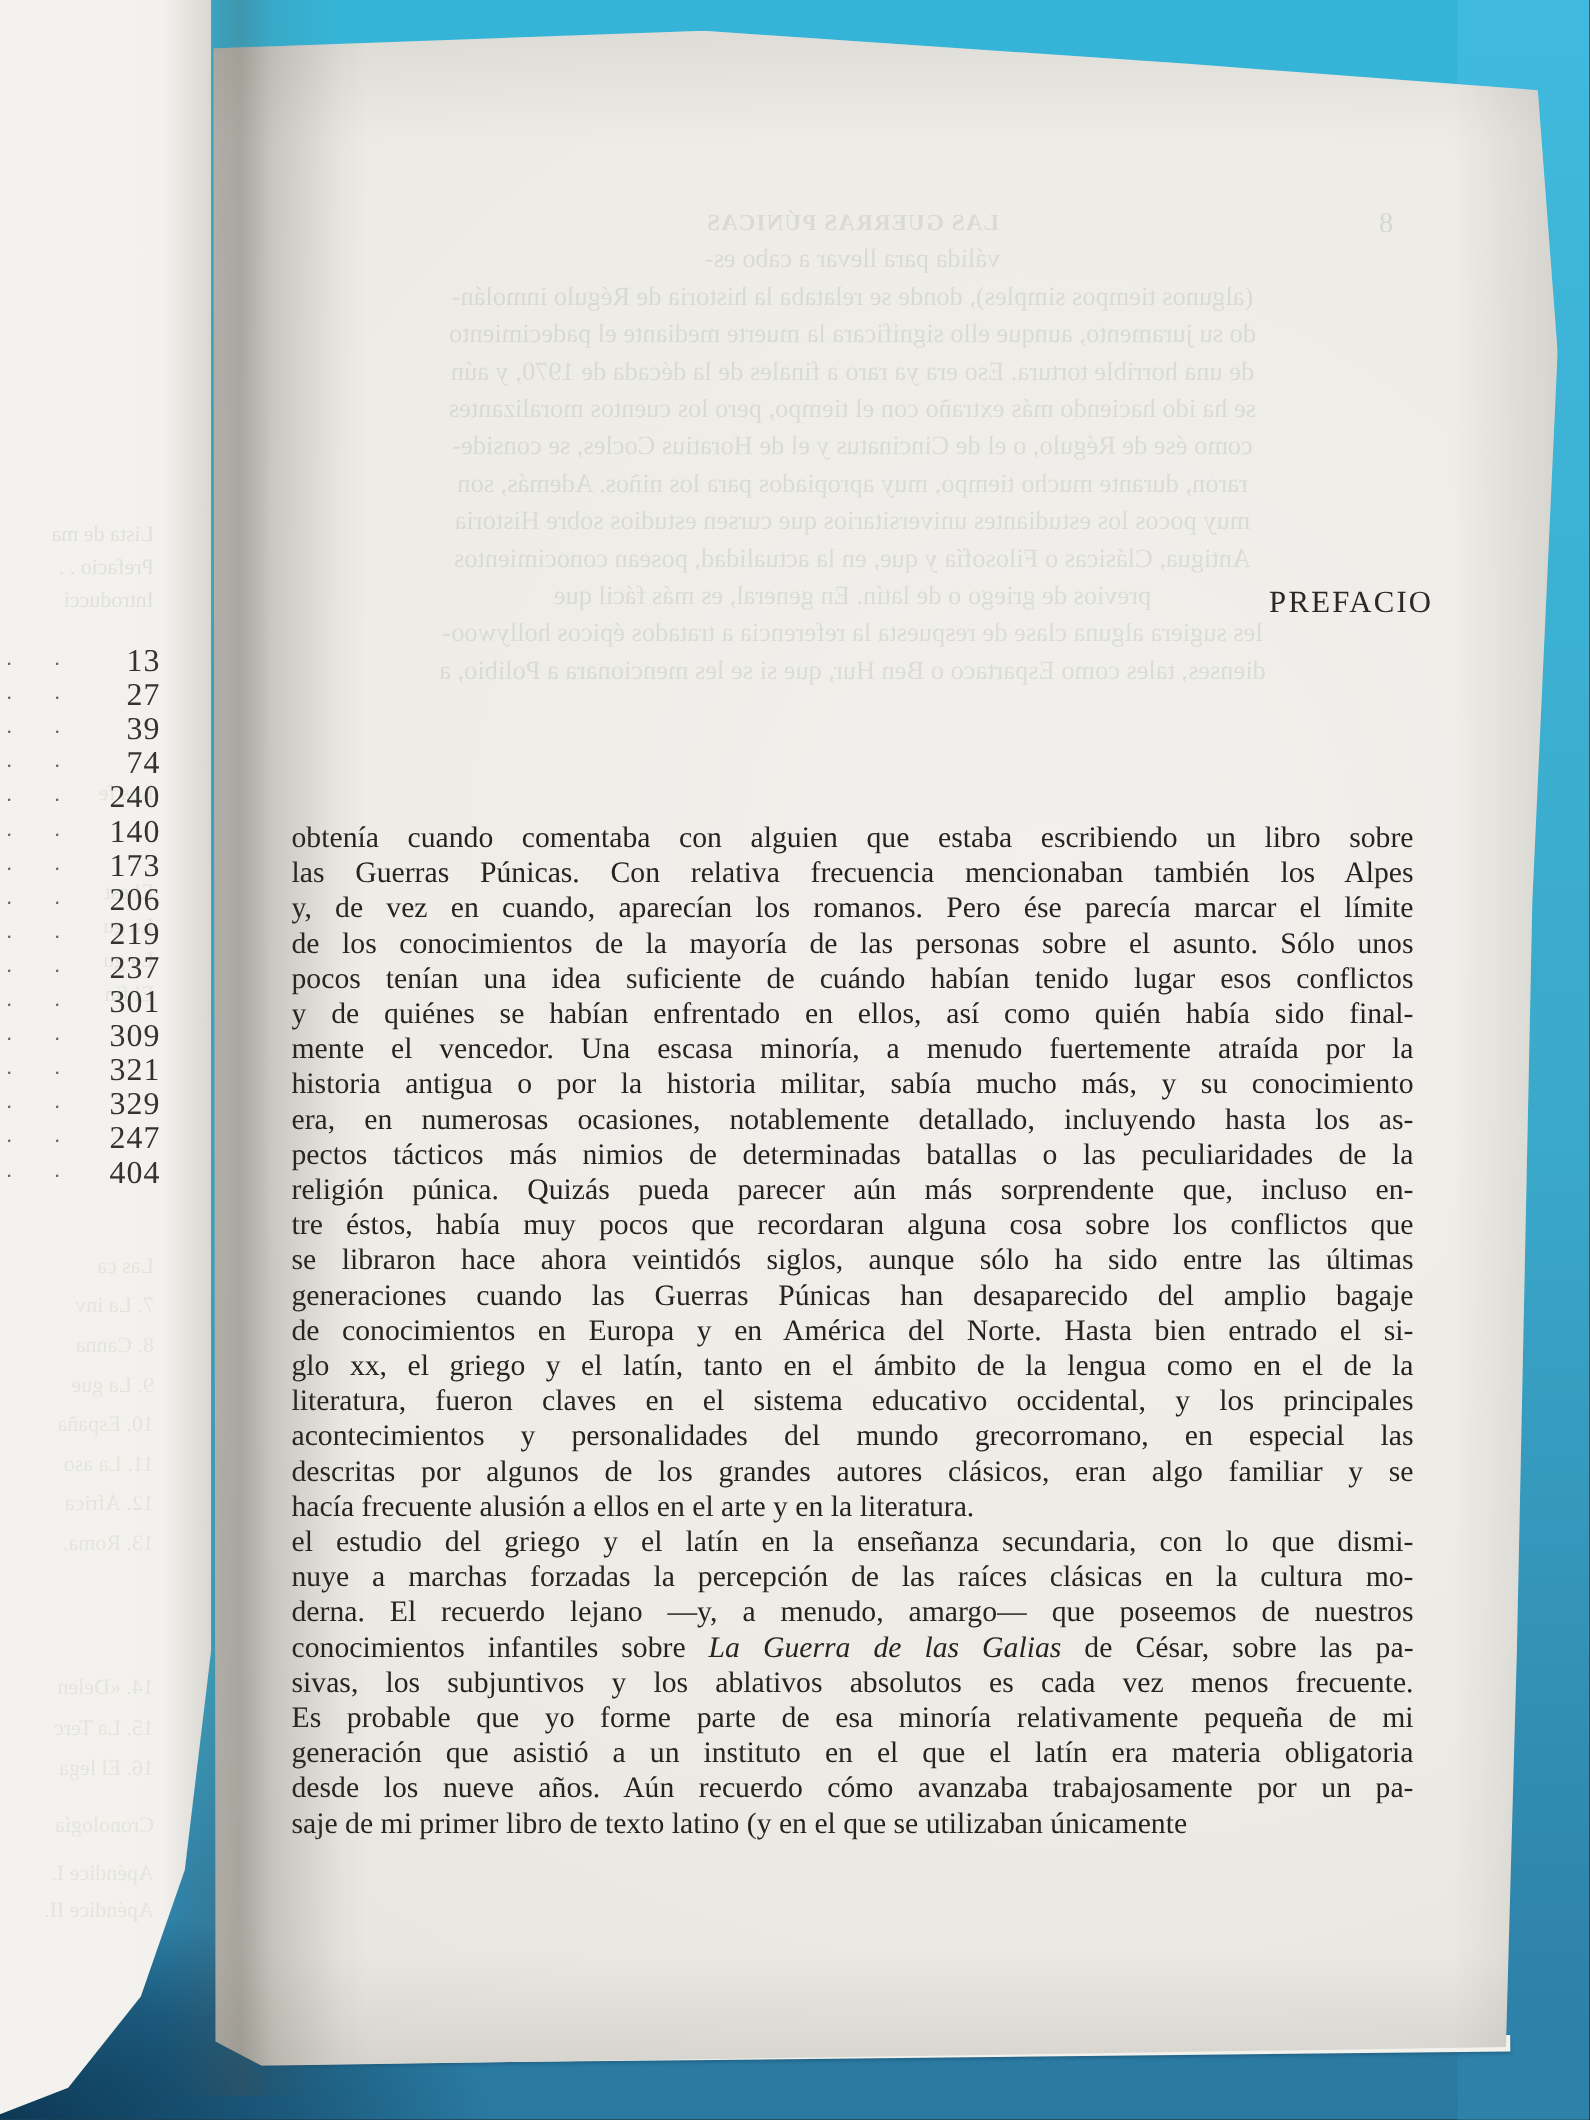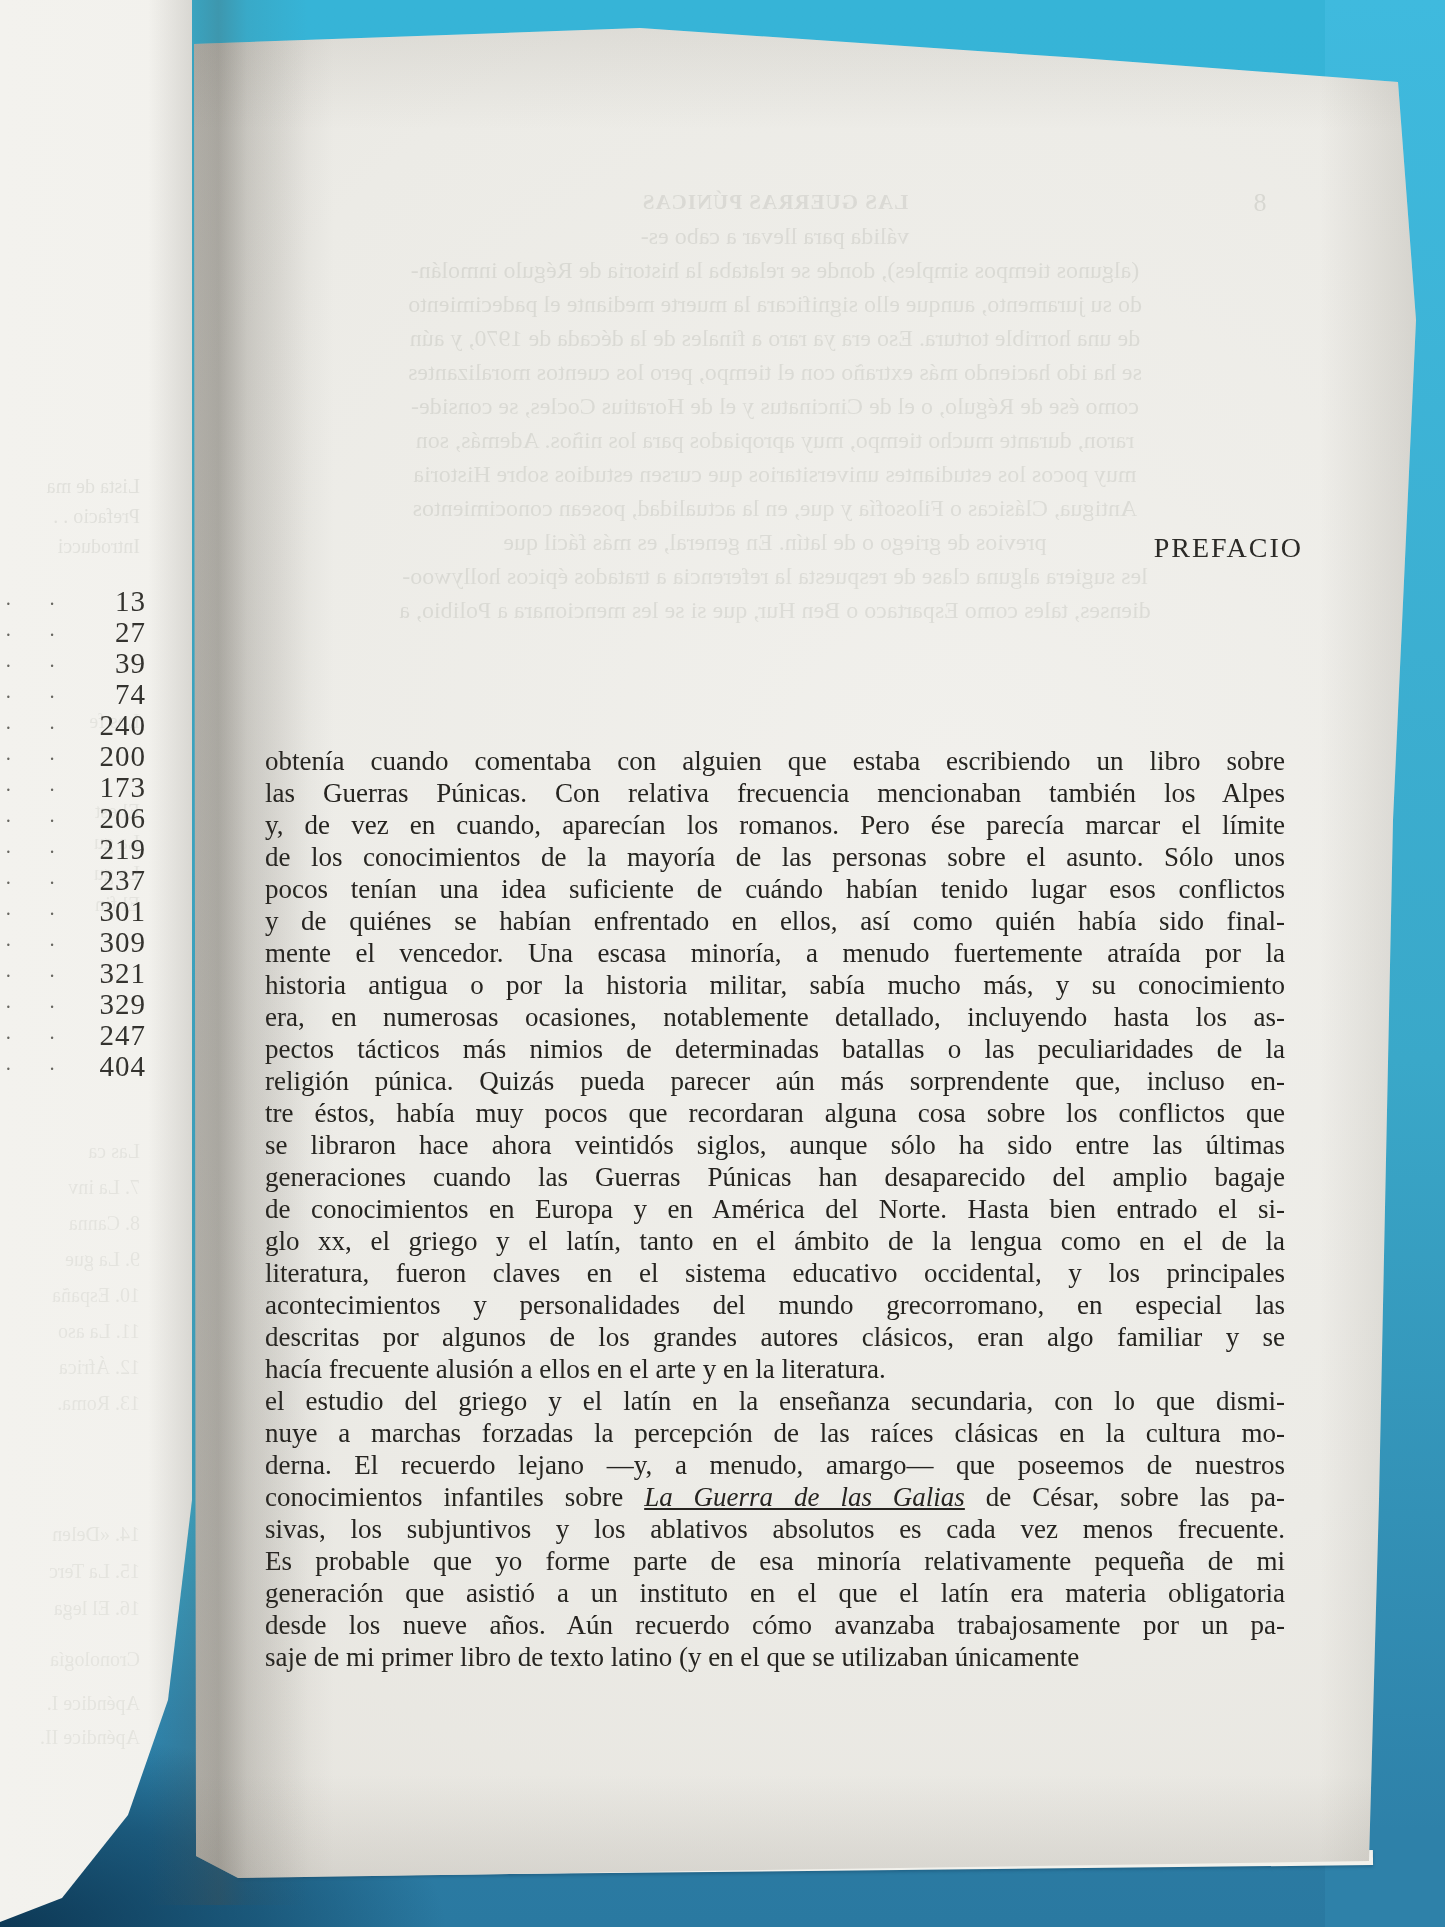--- a/index.html
+++ b/index.html
@@ -48,21 +48,21 @@
       white-space:nowrap;overflow:hidden;}
   .ghost-pagenum{position:absolute;left:1240px;top:188px;width:40px;font-size:26px;
       opacity:.17;color:#70746a;text-align:center;}
   
   .title{position:absolute;left:265px;top:532px;width:1020px;margin:0;text-align:right;
       transform:translateX(18px);font-weight:normal;font-size:28px;letter-spacing:2px;color:#2b2a27;}
   .text{position:absolute;left:265px;top:745px;width:1020px;color:#262420;font-size:27px;}
   .ln{height:32px;line-height:32px;text-align:justify;text-align-last:justify;overflow:hidden;}
   .ln.indent{text-indent:42px;}
   .ln.raw{text-align-last:left;}
-  .ital{font-style:italic;text-decoration:underline;}
+  .ital{font-style:italic;}
   
   .gutter-shadow{position:absolute;left:148px;top:0;width:160px;height:1905px;z-index:6;pointer-events:none;
       background:linear-gradient(90deg,rgba(80,76,68,0) 0%,rgba(80,76,68,.16) 28%,rgba(80,76,68,.28) 44%,rgba(80,76,68,.10) 62%,rgba(80,76,68,0) 100%);}
 </style>
 </head>
 <body>
 
 <div class="photo">
   <div class="bg"></div>
   <div class="bg-right"></div>
@@ -89,21 +89,21 @@
     <div class="toc-row" style="top:678px">
         <span class="dots">· ·</span>
         <span class="pnum">74</span>
       </div>
     <div class="toc-row" style="top:709px">
         <span class="dots">· ·</span>
         <span class="pnum">240</span>
       </div>
     <div class="toc-row" style="top:740px">
         <span class="dots">· ·</span>
-        <span class="pnum">200</span>
+        <span class="pnum">140</span>
       </div>
     <div class="toc-row" style="top:771px">
         <span class="dots">· ·</span>
         <span class="pnum">173</span>
       </div>
     <div class="toc-row" style="top:802px">
         <span class="dots">· ·</span>
         <span class="pnum">206</span>
       </div>
     <div class="toc-row" style="top:833px">

